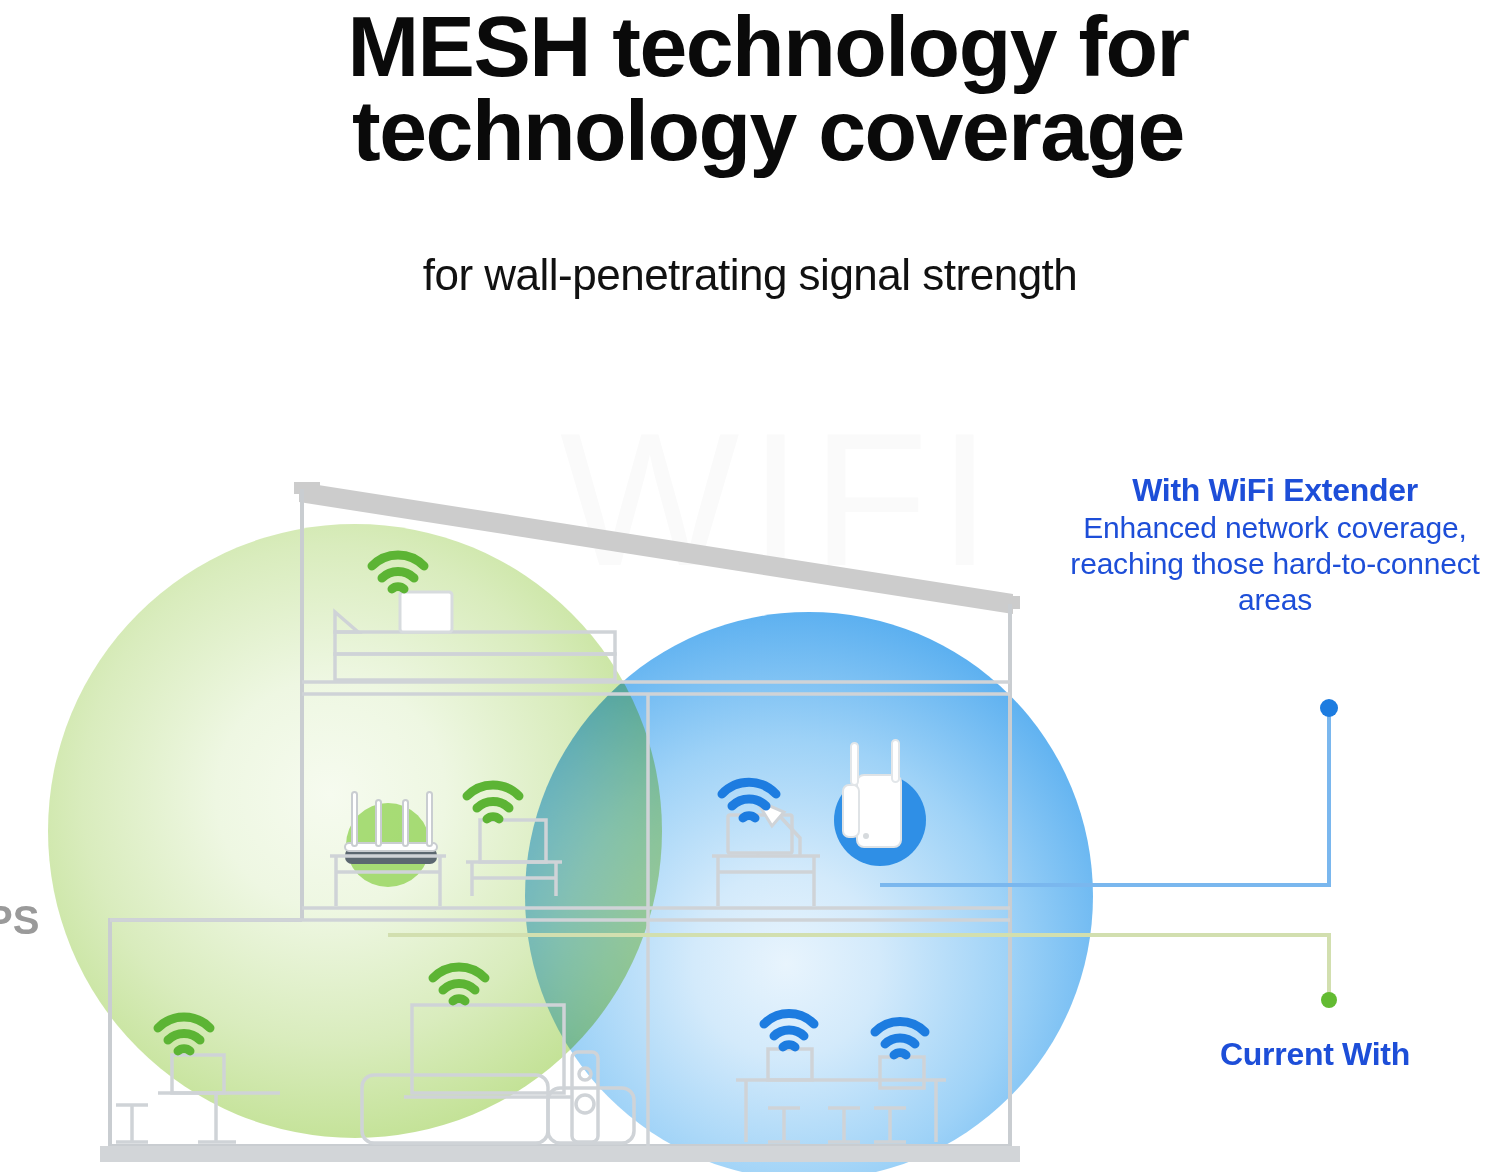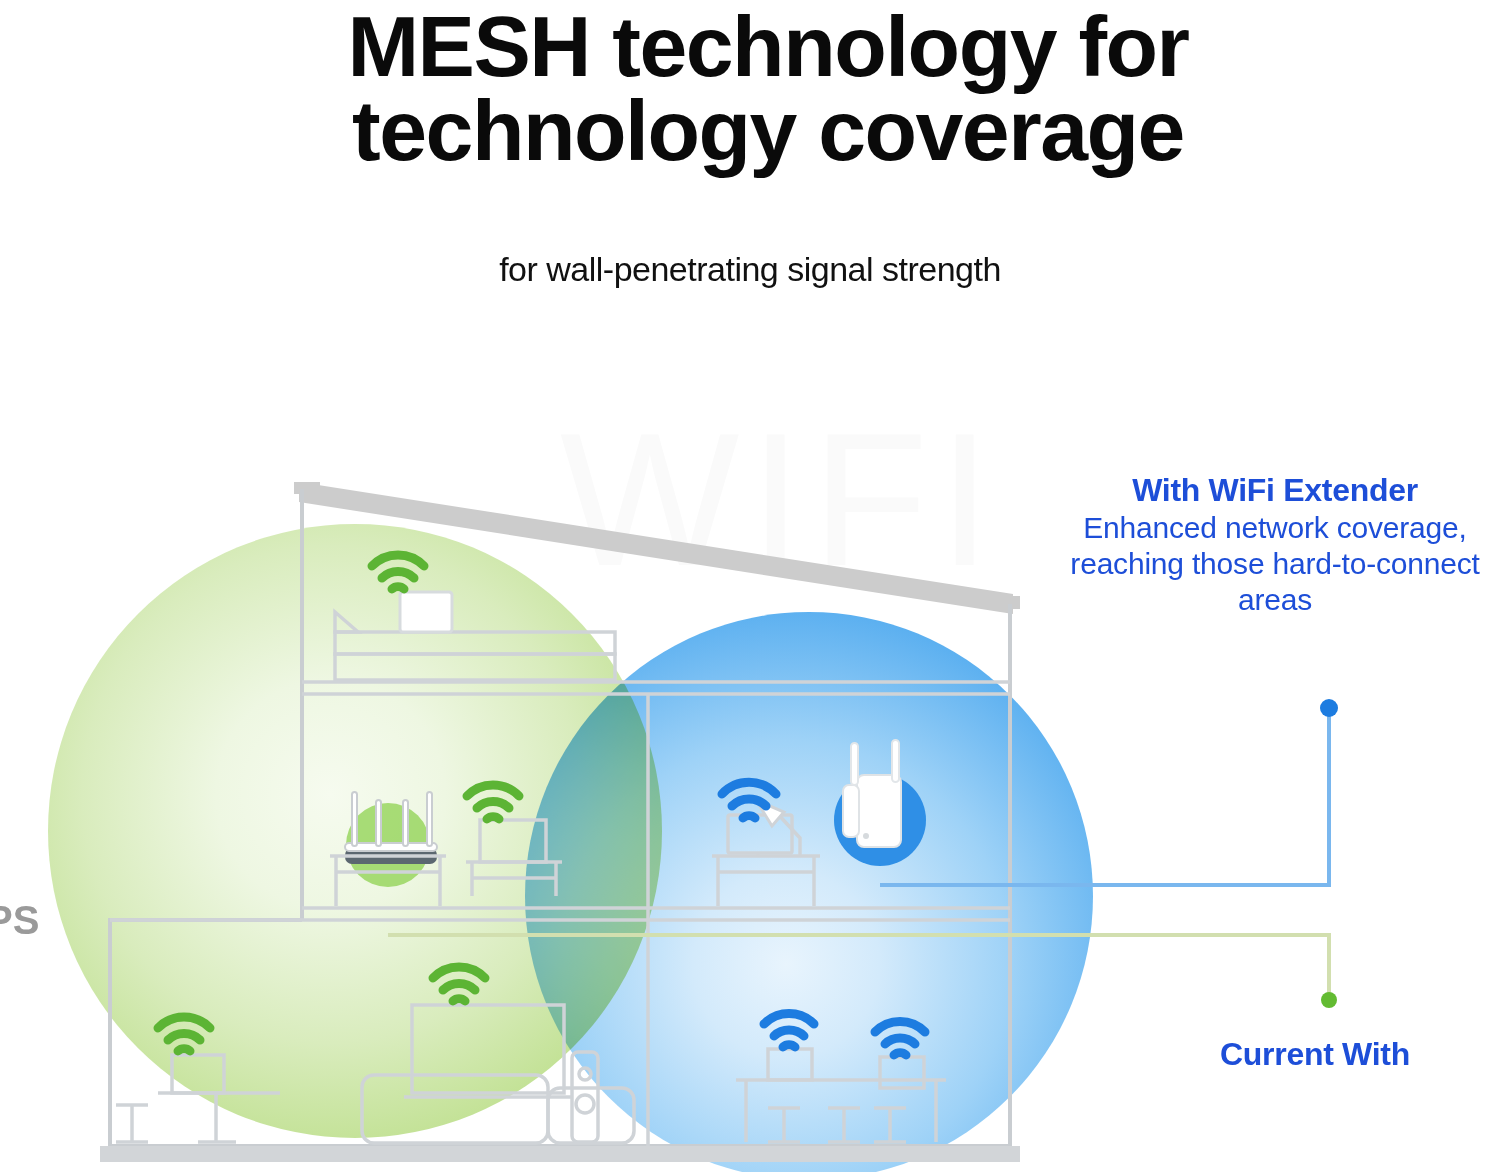--- a/index.html
+++ b/index.html
@@ -20,21 +20,21 @@
     line-height:0.98;
     font-weight:700;
     letter-spacing:-1.5px;
     color:#0a0a0a;
     padding-left:18px;
   }
   .title .l2{display:block;}
   .subtitle{
     position:absolute;left:0;top:250px;width:1500px;
     text-align:center;
-    font-size:34px;
+    font-size:44px;
     font-weight:400;
     color:#111111;
     letter-spacing:-0.5px;
   }
 
   
   .watermark{
     position:absolute;left:560px;top:390px;
     font-size:190px;font-weight:400;color:#fafafa;
     letter-spacing:10px;

